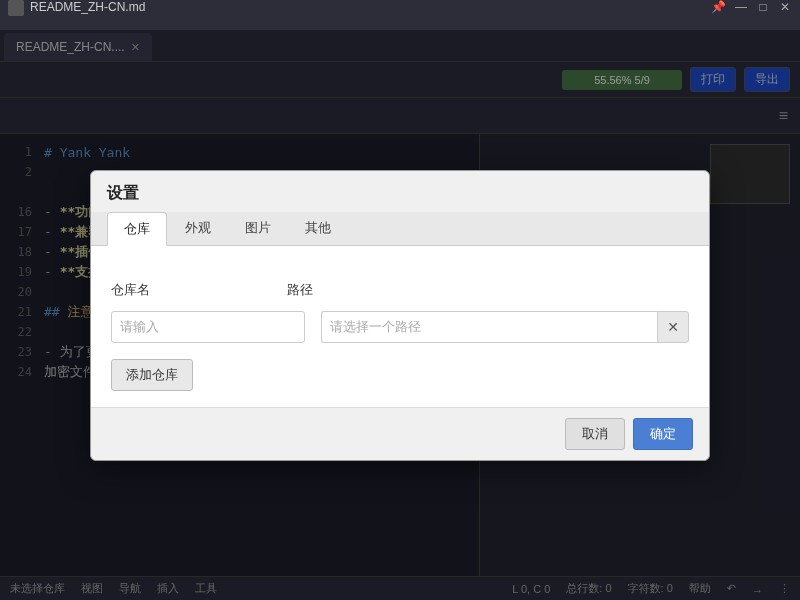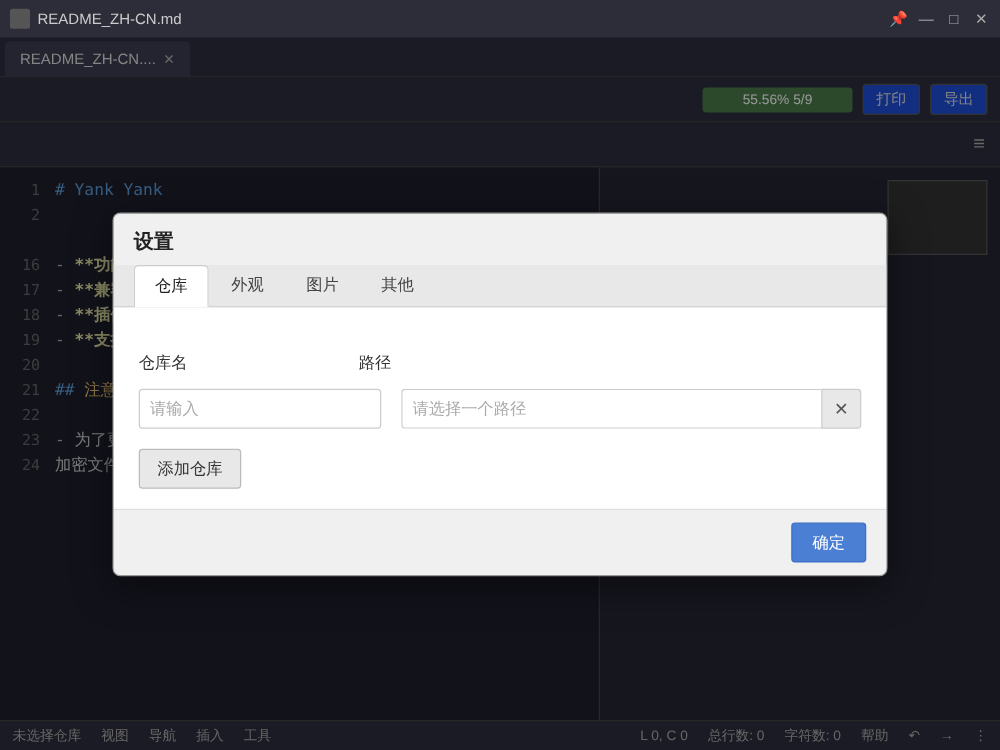--- a/index.html
+++ b/index.html
@@ -12,21 +12,20 @@
       background: #1e1e2e;
       color: #333;
       position: relative;
     }
 
     
     .title-bar {
       height: 30px;
       background: #2d2d3a;
       display: flex;
-      align-items: center;
       padding: 0 8px;
       color: #ccc;
       font-size: 12px;
       user-select: none;
     }
     .title-bar .icon {
       width: 16px; height: 16px;
       background: #555;
       border-radius: 2px;
       margin-right: 6px;
@@ -475,19 +474,20 @@
             <div class="path-row">
               <input class="path-input" type="text" placeholder="请选择一个路径" style="">
               <button class="path-clear-btn">✕</button>
             </div>
           </div>
         </div>
         <button class="add-repo-btn">添加仓库</button>
       </div>
 
       <div class="modal-footer">
+        <button class="btn-cancel">取消</button>
         <button class="btn-ok">确定</button>
       </div>
 
     </div>
   </div>
 
 </div>
 
 </body></html>

